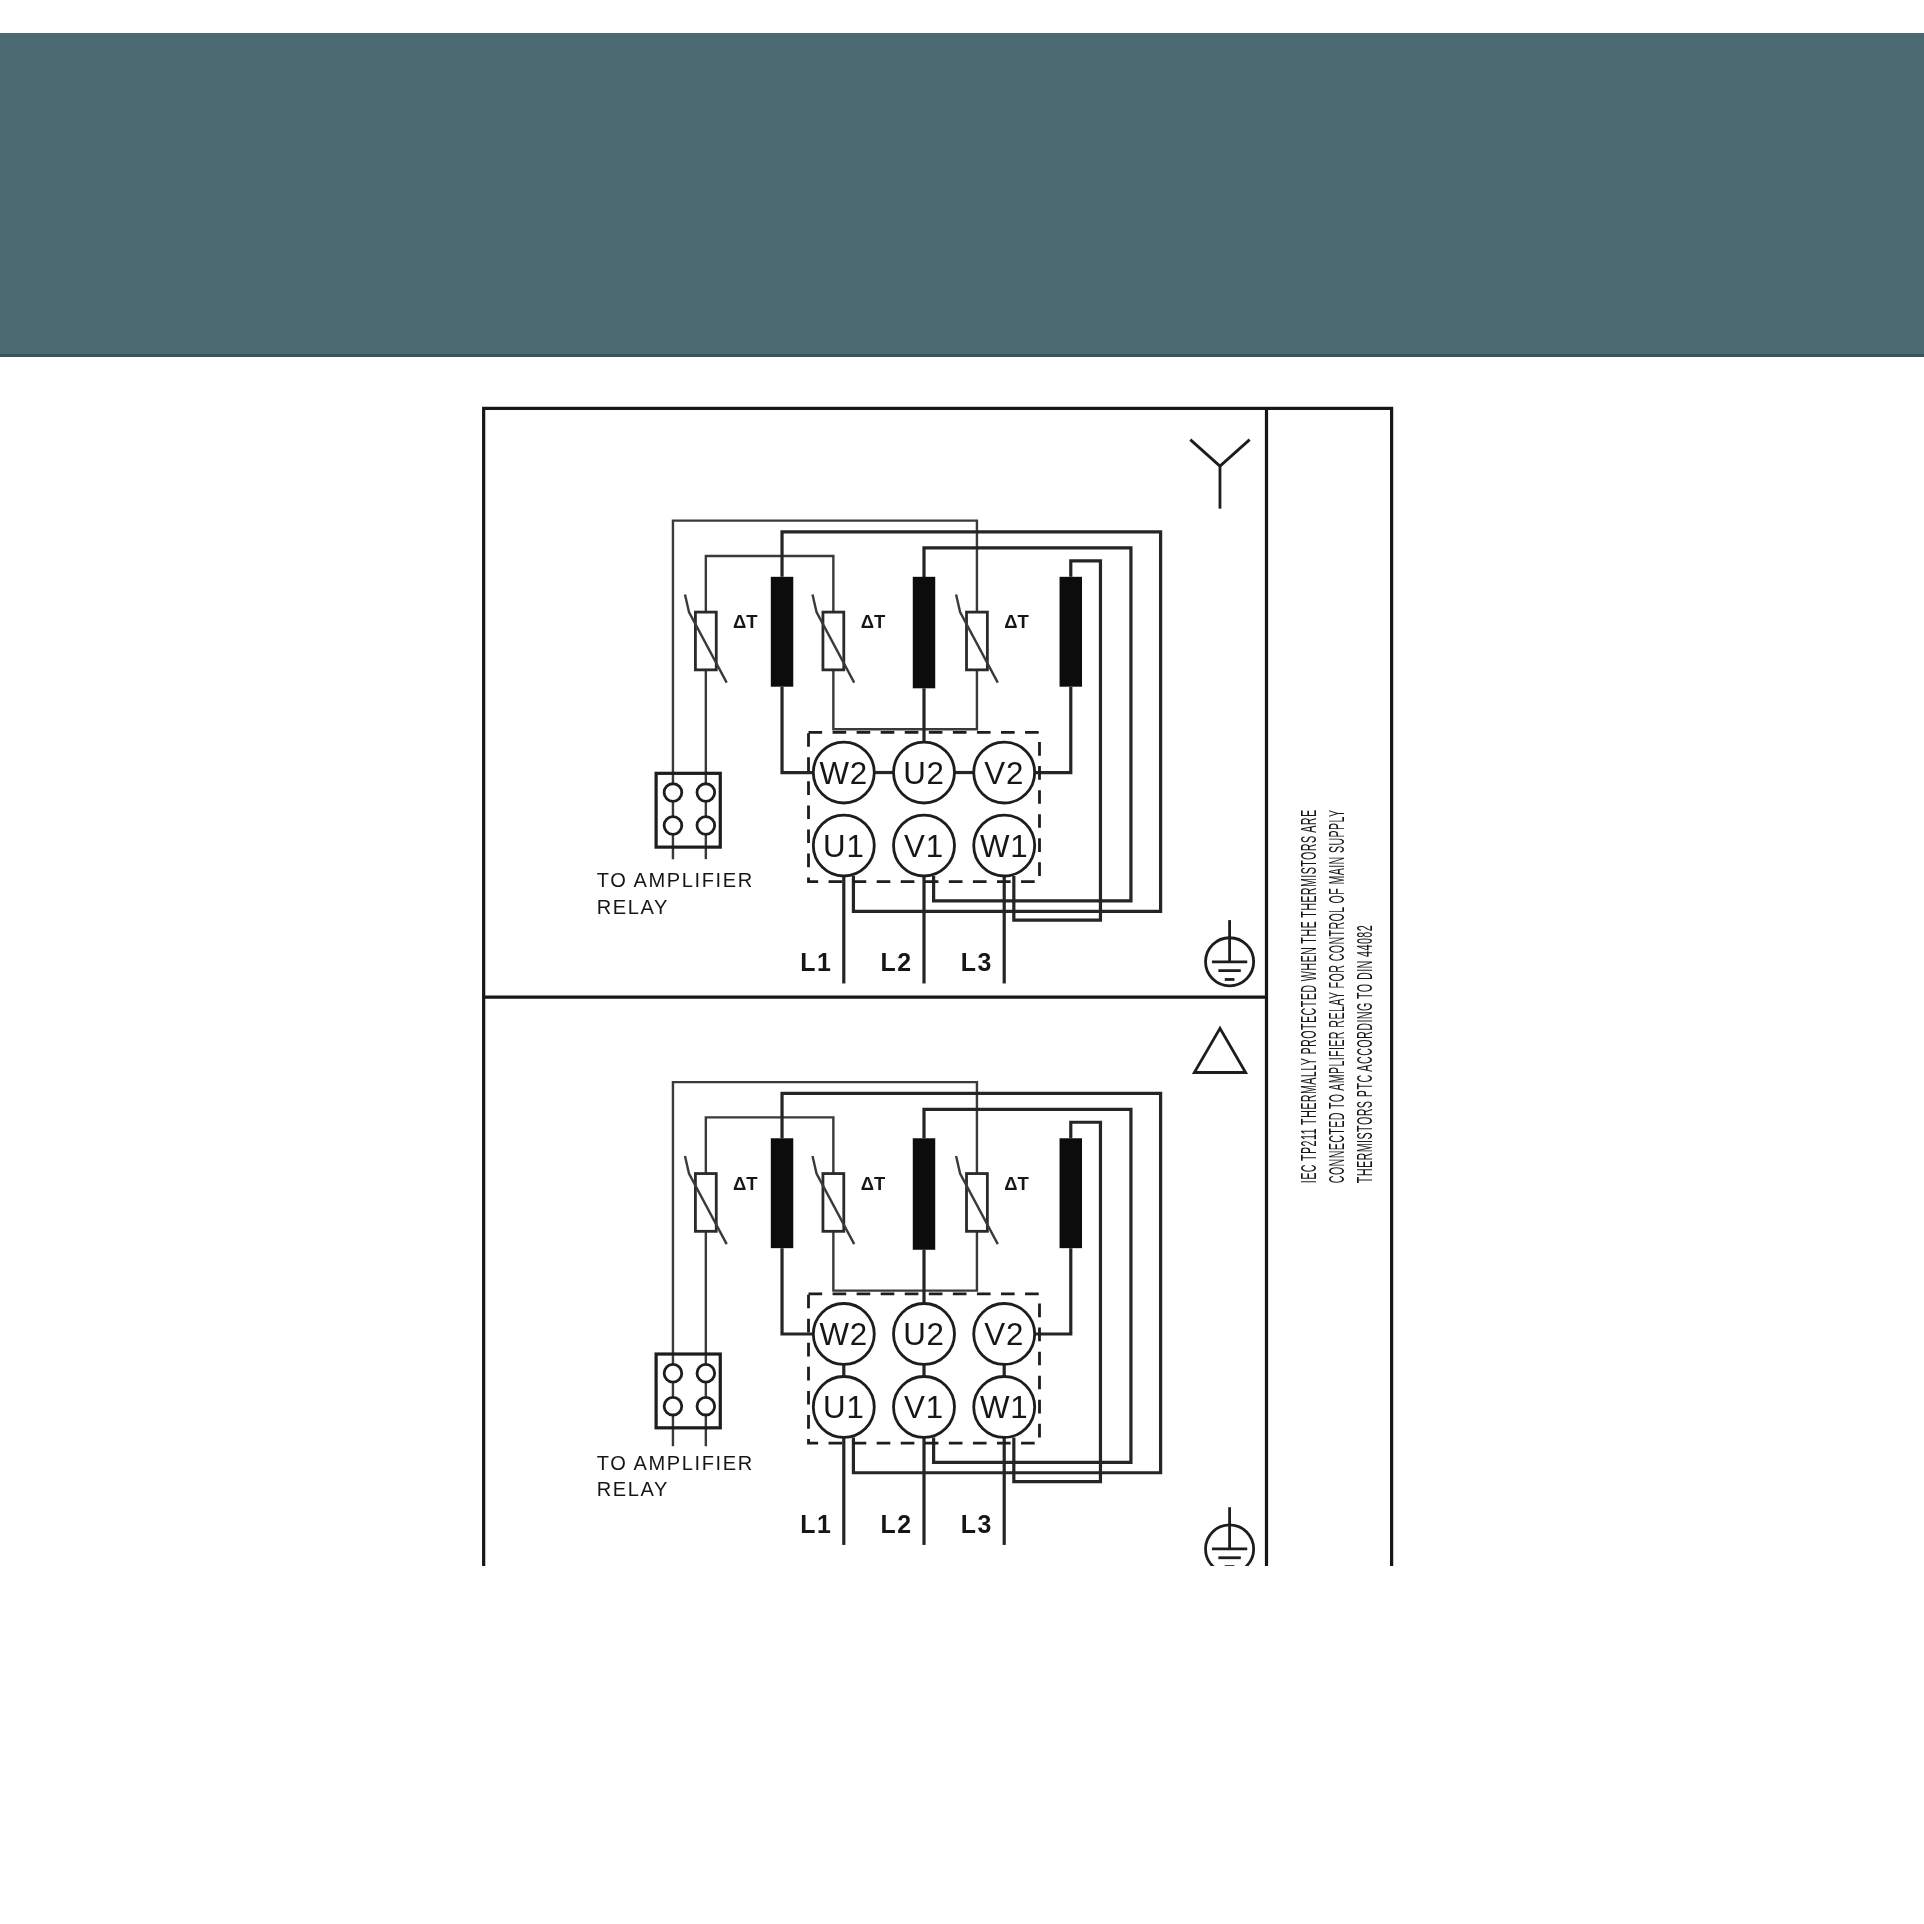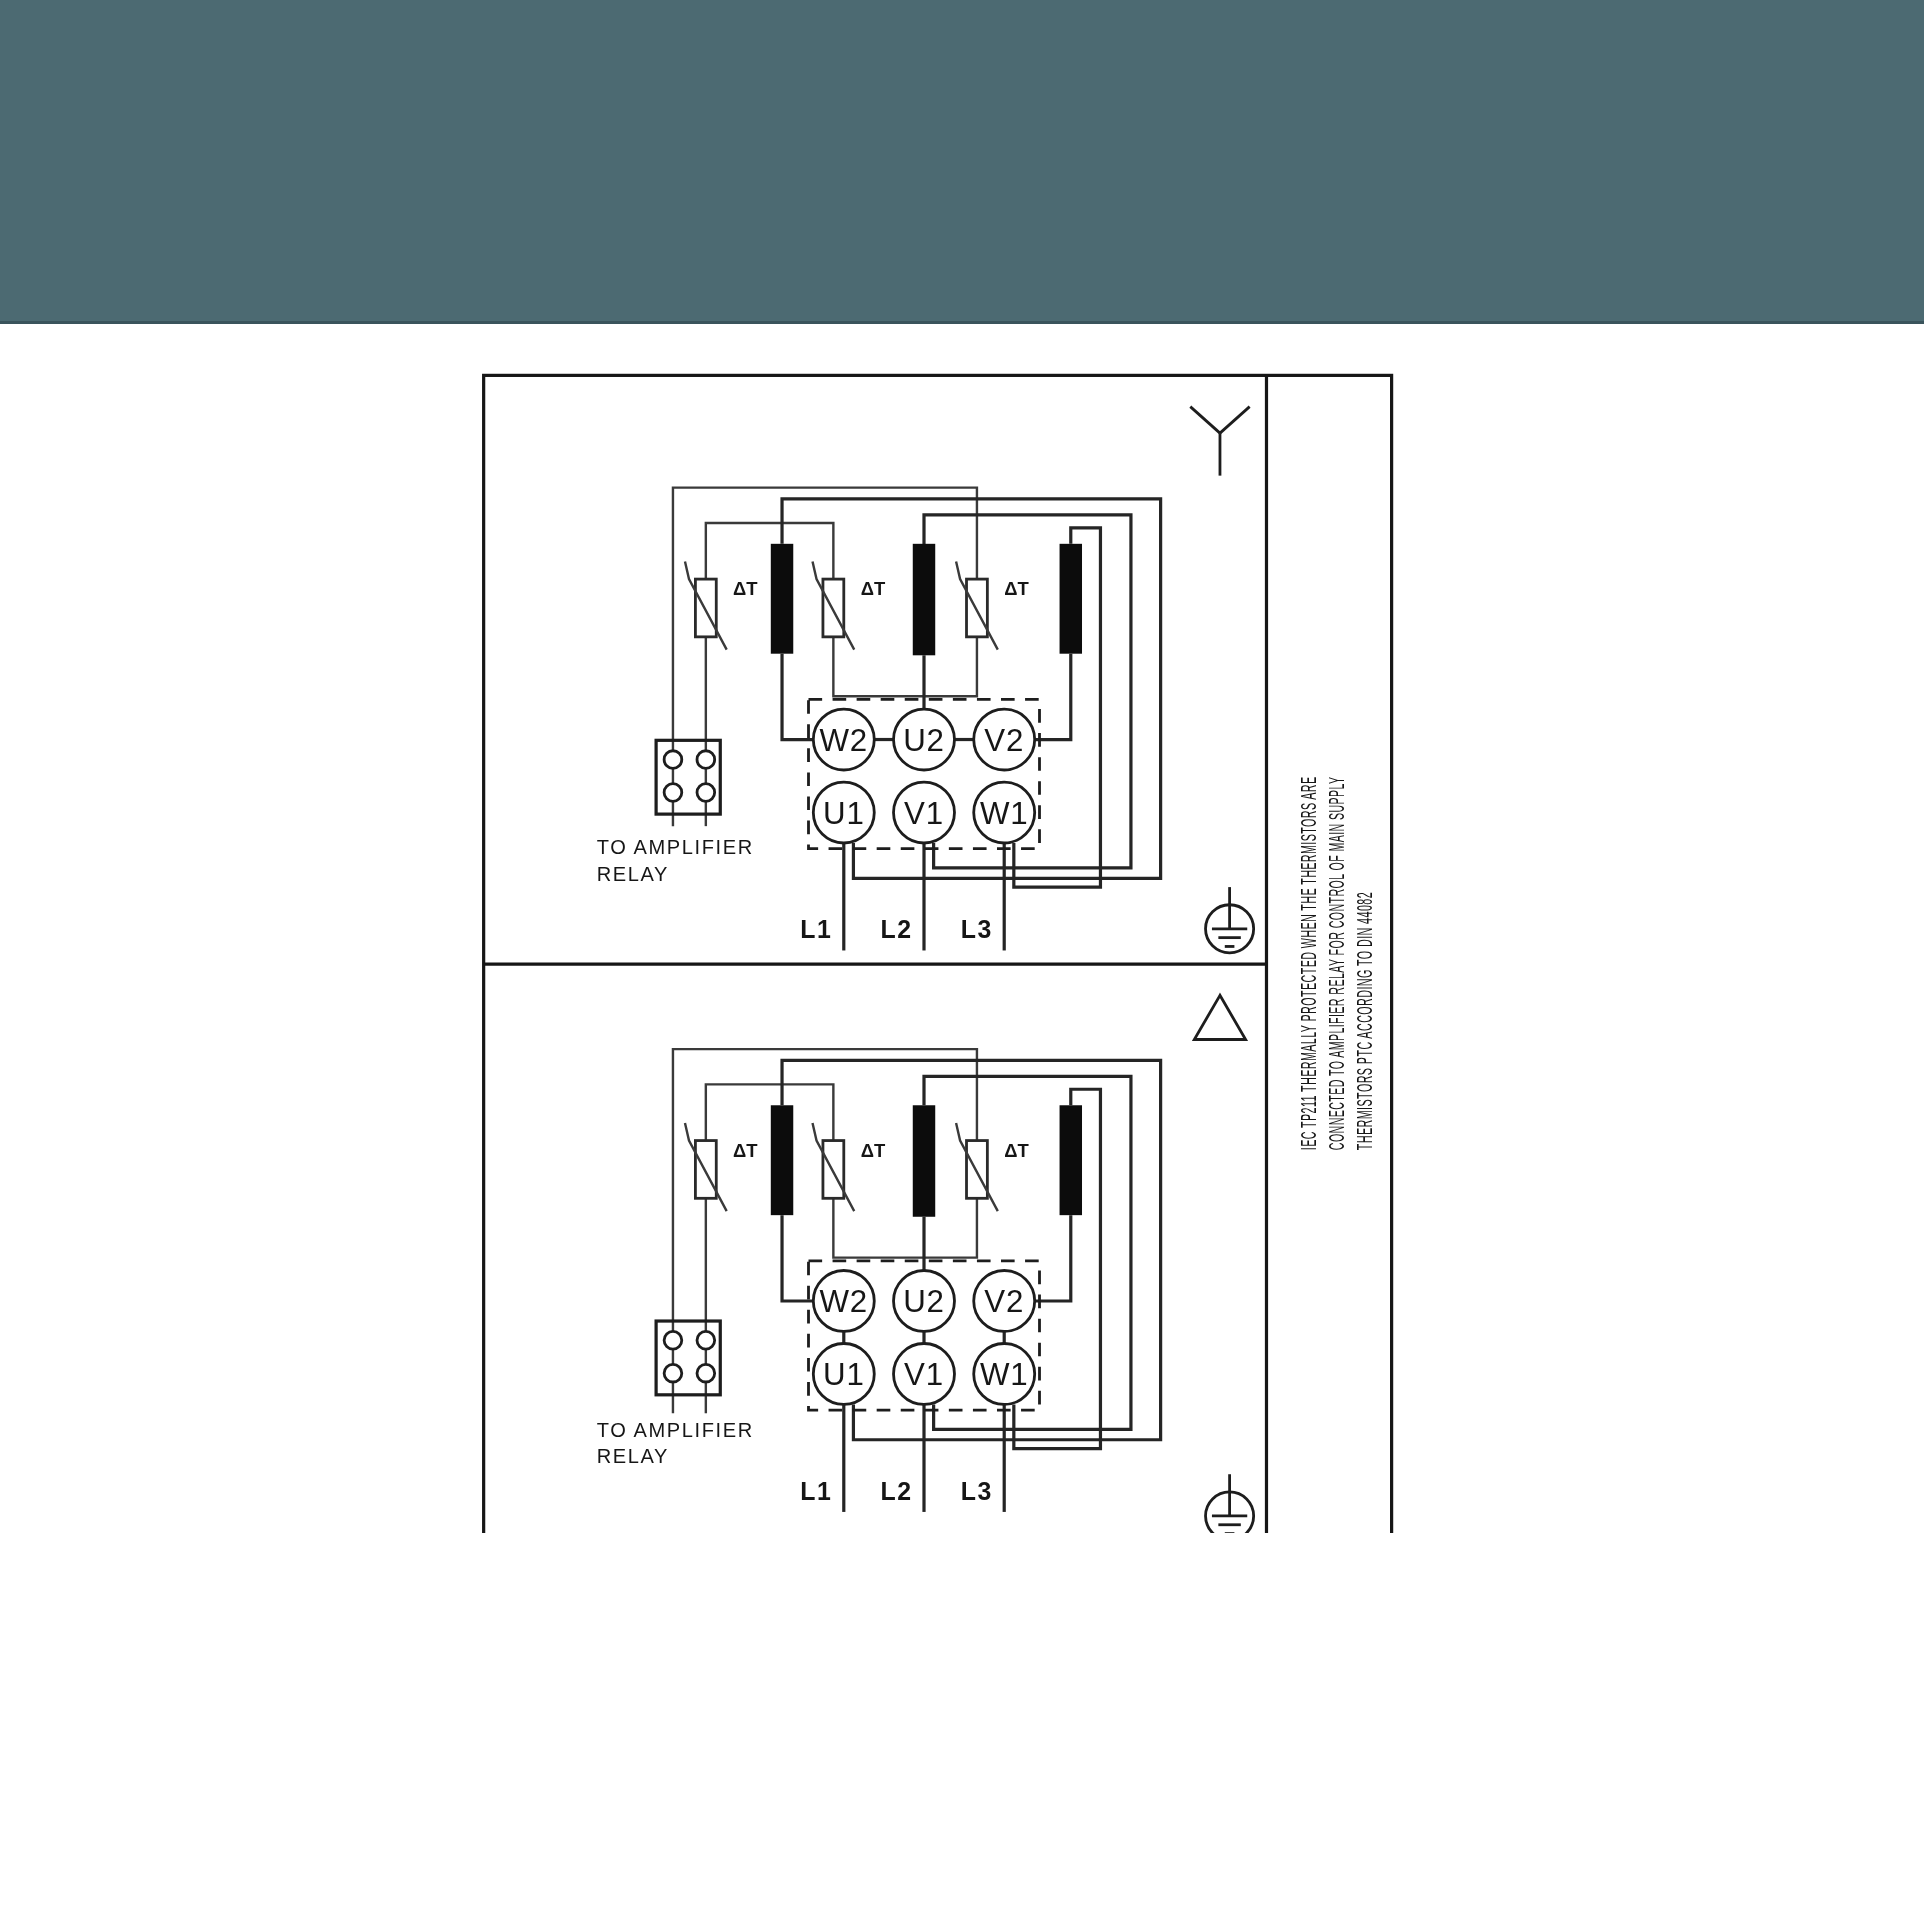--- a/index.html
+++ b/index.html
@@ -2,20 +2,21 @@
 <html style="font-size:13px"><head>
 <meta charset="utf-8">
 <style>
   html,body{margin:0;padding:0;background:#ffffff;}
   #canvas{
     position:relative;
     width:1925px;height:1533px;
     background:#ffffff;
     font-family:"Liberation Sans", sans-serif;
     overflow:hidden;
+    margin-top:33px;
   }
   .band{position:absolute;left:0;width:1925px;background:#4c6a72;}
   #band-top{top:0;height:321px;border-bottom:3.2px solid #3a545c;}
   #band-bottom{top:1604px;height:321px;border-top:3.2px solid #3a545c;}
   svg{position:absolute;left:0;top:0;}
   svg text{fill:#161616;}
   .tlabel{font-size:39px;letter-spacing:1px;}
   .llabel{font-size:31px;font-weight:600;letter-spacing:2px;}
   .dtlabel{font-size:23px;font-weight:600;}
   .notelabel{font-size:25px;letter-spacing:2px;font-weight:500;}

